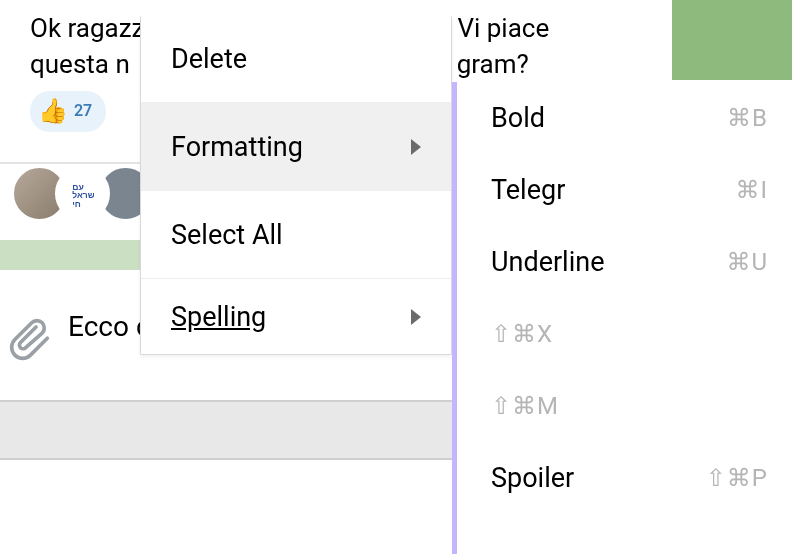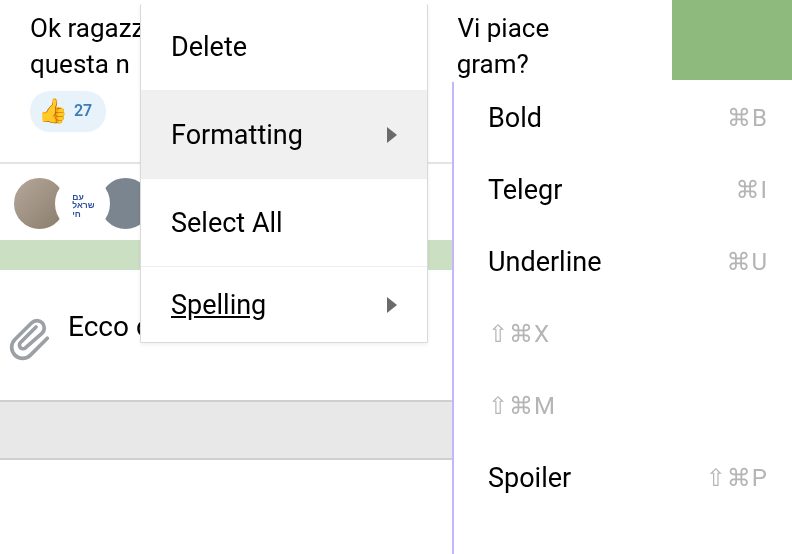--- a/index.html
+++ b/index.html
@@ -40,21 +40,21 @@
     .reaction-emoji { font-size: 24px; }
     .reaction-count { color: #3e7cb8; font-size: 16px; font-weight: 600; }
     .divider {
       position: absolute;
       left: 0; right: 0;
       height: 2px;
       background: #e4e4e4;
     }
     .avatars {
       position: absolute;
-      top: 176px;
+      top: 166px;
       left: 12px;
       display: flex;
     }
     .avatar {
       width: 55px; height: 55px;
       border-radius: 50%;
       background: #ccc;
       border: 2px solid #fff;
       margin-right: -12px;
       display: flex;
@@ -113,23 +113,23 @@
       left: 0; right: 0;
       height: 60px;
       background: #e8e8e8;
       border-top: 2px solid #cfcfcf;
       border-bottom: 2px solid #cfcfcf;
     }
 
     
     .menu {
       position: absolute;
-      top: 4px;
+      top: 16px;
       left: 140px;
-      width: 288px;
+      width: 312px;
       background: #fff;
       border: 1px solid #d9d9d9;
       border-top: none;
       box-shadow: 0 2px 4px rgba(0,0,0,0.06);
       border-radius: 2px;
     }
     .menu-item {
       display: flex;
       align-items: center;
       justify-content: space-between;
@@ -150,21 +150,21 @@
     }
     .menu-item.spelling { height: 76px; text-decoration: underline; }
 
     
     .submenu {
       position: absolute;
       top: 82px;
       left: 452px;
       width: 340px;
       background: #fff;
-      border-left: 2px solid #c4b5fd;
+      border-left: 5px solid #c4b5fd;
       padding-bottom: 24px;
       height: 472px;
     }
     .sub-item {
       display: flex;
       align-items: center;
       justify-content: space-between;
       padding: 0 24px 0 34px;
       height: 72px;
       font-size: 27px;

